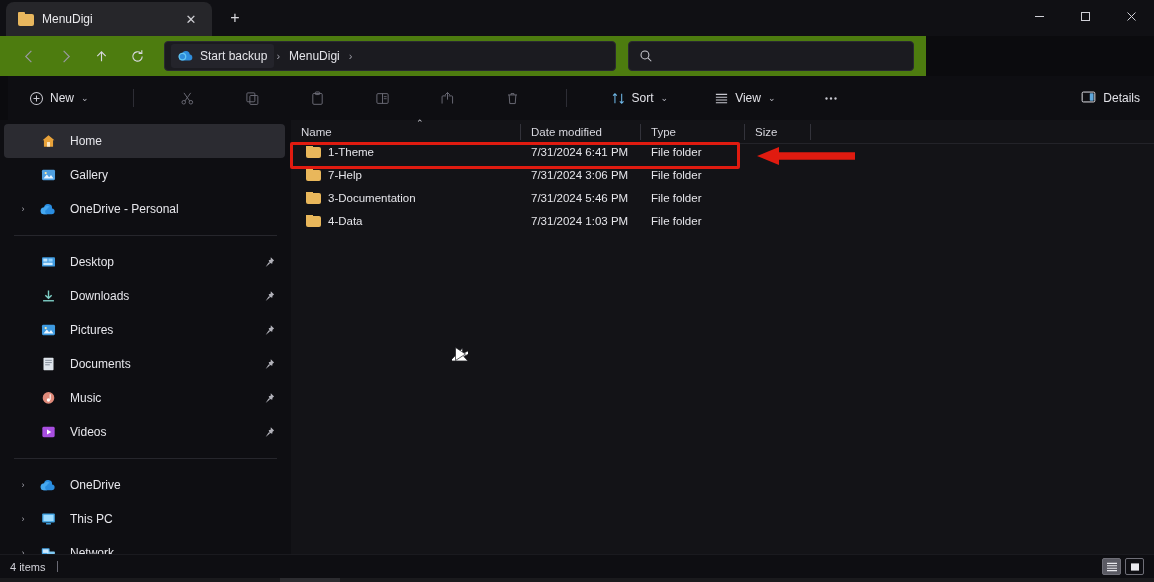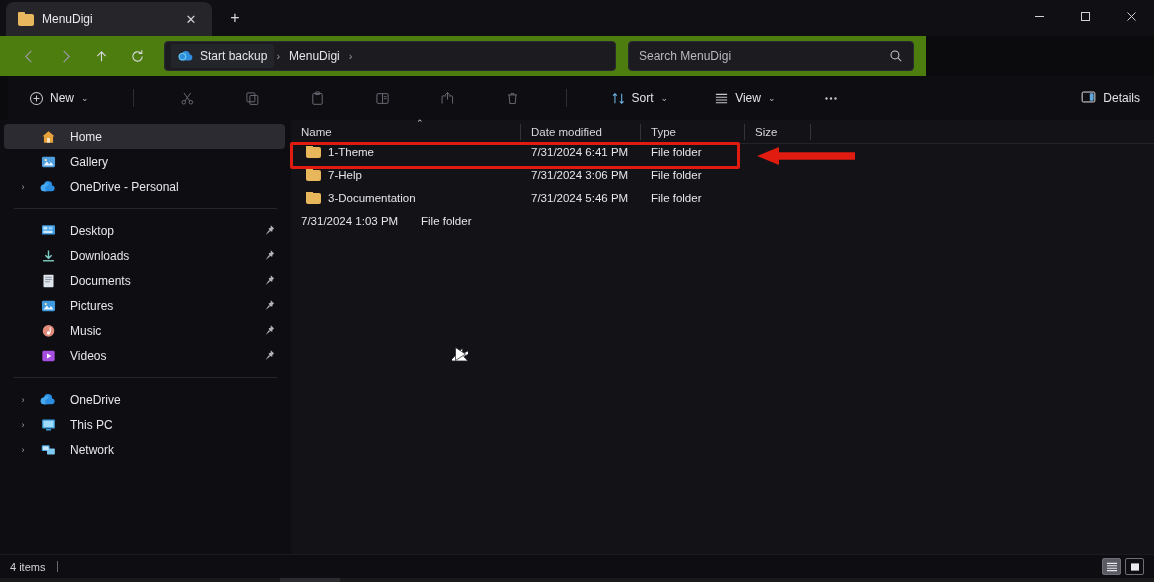--- a/index.html
+++ b/index.html
@@ -144,21 +144,21 @@
 
   
   .sidebar {
     position: absolute; top: 120px; left: 0;
     width: 291px; height: 434px;
     background: #0e0e12;
     padding-top: 4px;
     overflow: hidden;
   }
   .nav-item {
-    height: 25px; display: flex; align-items: center;
+    height: 34px; display: flex; align-items: center;
     padding-left: 8px; padding-right: 10px;
     gap: 4px; position: relative;
     border-radius: 4px;
     margin: 0 6px 0 4px;
   }
   .nav-item.selected { background: #2b2b31; }
   .nav-expander {
     width: 22px; height: 22px; flex: 0 0 auto;
     display: flex; align-items: center; justify-content: center;
     color: #a5a5ae; font-size: 9px;
@@ -351,21 +351,20 @@
         <span>Start backup</span>
       </div>
       <span class="crumb-sep">›</span>
       <div class="crumb">
         <span>MenuDigi</span>
       </div>
       <span class="crumb-sep">›</span>
     </div>
 
     <div class="searchbox">
-      <input placeholder="Search MenuDigi" style="">
       <span class="search-ico">
         <svg width="14" height="14" viewBox="0 0 16 16">
           <circle cx="6.8" cy="6.8" r="4.5" fill="none" stroke="currentColor" stroke-width="1.15"></circle>
           <path d="M10.2 10.2L14 14" stroke="currentColor" stroke-width="1.15"></path>
         </svg>
       </span>
     </div>
   </div>
 
   <div class="cmdbar">
@@ -545,45 +544,45 @@
       <span class="pin">
         <svg width="11" height="13" viewBox="0 0 12 14">
             <path d="M7.4 1.2L11 4.8 9.3 6.1 9 8.4l-4-1.5-3.2 4.9 4.6-3.6-1.3-3.6 2.2-.5z" fill="currentColor"></path>
           </svg>
       </span>
     </div>
 
     <div class="nav-item">
       <span class="nav-expander"></span>
       <span class="nav-ico">
+        <svg width="15" height="14" viewBox="0 0 16 15">
+          <rect x="1" y="2" width="14" height="11" rx="1.4" fill="#3e9ae0"></rect>
+          <path d="M2.6 11.2l3.6-4.2 2.5 2.9 2-2.3 2.7 3.6z" fill="#eaf6ff"></path>
+          <circle cx="5" cy="5.4" r="1.2" fill="#ffe9a8"></circle>
+        </svg>
+      </span>
+      <span class="nav-label">Pictures</span>
+      <span class="pin">
+        <svg width="11" height="13" viewBox="0 0 12 14">
+            <path d="M7.4 1.2L11 4.8 9.3 6.1 9 8.4l-4-1.5-3.2 4.9 4.6-3.6-1.3-3.6 2.2-.5z" fill="currentColor"></path>
+          </svg>
+      </span>
+    </div>
+
+    <div class="nav-item">
+      <span class="nav-expander"></span>
+      <span class="nav-ico">
         <svg width="13" height="14" viewBox="0 0 14 15">
           <rect x="1.6" y="0.8" width="10.8" height="13.4" rx="0.8" fill="#dfe5ec"></rect>
           <rect x="3.4" y="3" width="7.2" height="1.1" fill="#8a93a0"></rect>
           <rect x="3.4" y="5.4" width="7.2" height="1.1" fill="#8a93a0"></rect>
           <rect x="3.4" y="7.8" width="5" height="1.1" fill="#8a93a0"></rect>
         </svg>
       </span>
       <span class="nav-label">Documents</span>
-      <span class="pin">
-        <svg width="11" height="13" viewBox="0 0 12 14">
-            <path d="M7.4 1.2L11 4.8 9.3 6.1 9 8.4l-4-1.5-3.2 4.9 4.6-3.6-1.3-3.6 2.2-.5z" fill="currentColor"></path>
-          </svg>
-      </span>
-    </div>
-
-    <div class="nav-item">
-      <span class="nav-expander"></span>
-      <span class="nav-ico">
-        <svg width="15" height="14" viewBox="0 0 16 15">
-          <rect x="1" y="2" width="14" height="11" rx="1.4" fill="#3e9ae0"></rect>
-          <path d="M2.6 11.2l3.6-4.2 2.5 2.9 2-2.3 2.7 3.6z" fill="#eaf6ff"></path>
-          <circle cx="5" cy="5.4" r="1.2" fill="#ffe9a8"></circle>
-        </svg>
-      </span>
-      <span class="nav-label">Pictures</span>
       <span class="pin">
         <svg width="11" height="13" viewBox="0 0 12 14">
             <path d="M7.4 1.2L11 4.8 9.3 6.1 9 8.4l-4-1.5-3.2 4.9 4.6-3.6-1.3-3.6 2.2-.5z" fill="currentColor"></path>
           </svg>
       </span>
     </div>
 
     <div class="nav-item">
       <span class="nav-expander"></span>
       <span class="nav-ico">
@@ -704,20 +703,26 @@
               <i></i>
             </span>
           <span>3-Documentation</span>
         </div>
         <div class="cell cell-date">7/31/2024 5:46 PM</div>
         <div class="cell cell-type">File folder</div>
         <div class="cell cell-size"></div>
       </div>
 
       <div class="filerow">
+        <div class="cell cell-name">
+          <span class="row-folder">
+              <i></i>
+            </span>
+          <span>4-Data</span>
+        </div>
         <div class="cell cell-date">7/31/2024 1:03 PM</div>
         <div class="cell cell-type">File folder</div>
         <div class="cell cell-size"></div>
       </div>
 
     </div>
   </div>
 
   <div class="statusbar">
     <span class="status-text">4 items</span>

